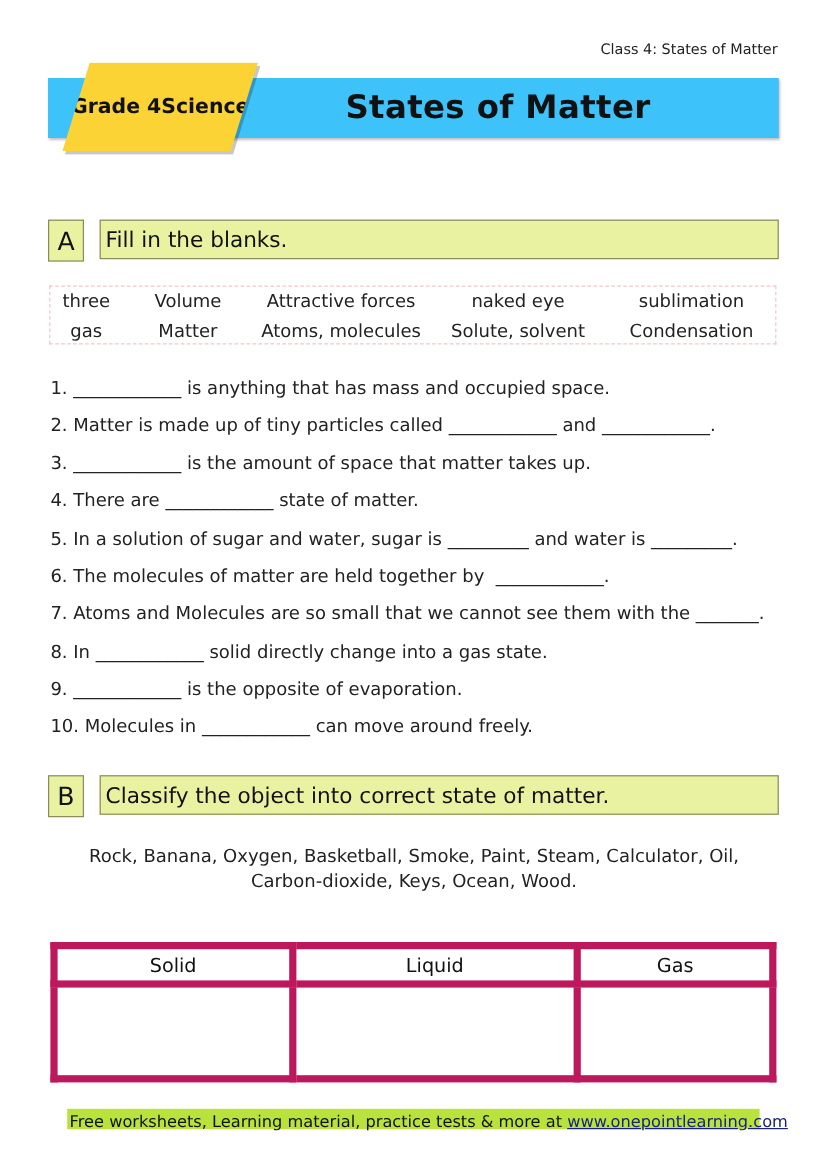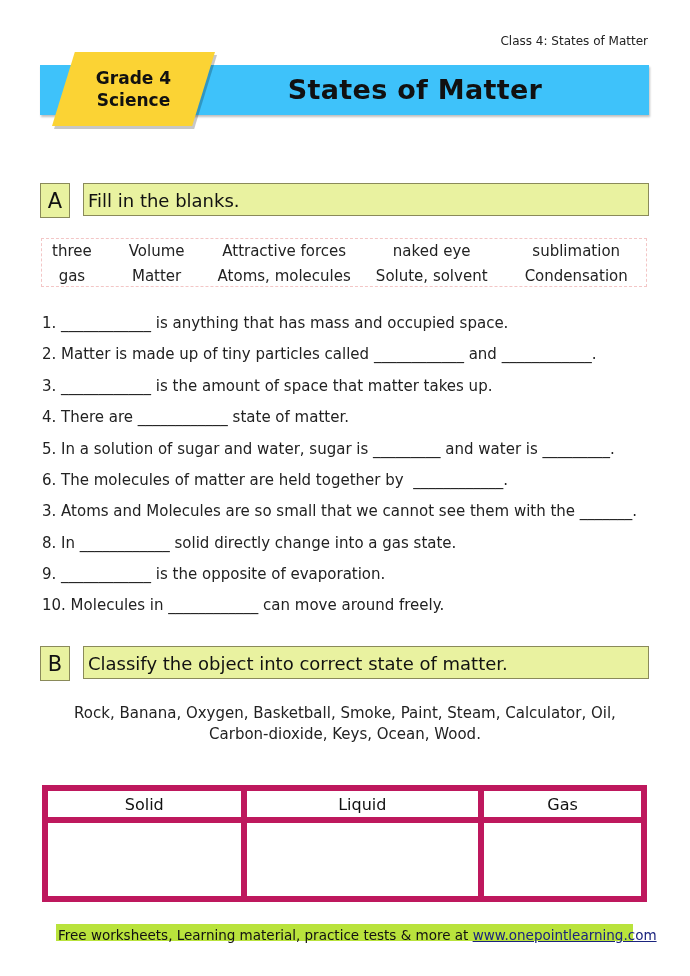--- a/index.html
+++ b/index.html
@@ -7,21 +7,21 @@
          font-family:"DejaVu Sans", sans-serif; color:#222; }
   .abs { position:absolute; }
   .class-label { top:34px; right:42px; font-size:12px; color:#222; }
 
   .blue-bar { left:40px; top:65px; width:609px; height:50px; background:#3ec2fa;
               box-shadow:1px 2px 2px rgba(0,0,0,0.25); }
   .title { left:215px; width:400px; top:65px; height:50px; line-height:50px; text-align:center;
            font-size:27px; font-weight:bold; color:#111; letter-spacing:0.3px; }
   .grade-tag { left:52px; top:52px; width:163px; height:74px; background:#fbd334;
                clip-path:polygon(14% 0, 100% 0, 86% 100%, 0 100%);
-               display:flex; flex-direction:column; justify-content:center; align-items:center;
+               display:flex; justify-content:center; align-items:center;
                font-weight:bold; font-size:17px; line-height:22px; color:#111; }
   .grade-shadow { left:54px; top:55px; width:163px; height:74px; background:rgba(0,0,0,0.22);
                clip-path:polygon(14% 0, 100% 0, 86% 100%, 0 100%); }
 
   .sec-letter { width:28px; height:33px; background:#e9f2a0; border:1px solid #8a8a5a;
                 font-size:21px; display:flex; align-items:center; justify-content:center; color:#111; }
   .sec-title { height:33px; background:#e9f2a0; border:1px solid #8a8a5a;
                font-size:18px; line-height:33px; padding-left:4px; color:#111; box-sizing:border-box; }
 
   .word-bank { left:41px; top:238px; width:606px; height:49px; border:1px dashed #f3c6c6;
@@ -74,21 +74,21 @@
     <span style="width:140px;">Condensation</span>
   </div>
 </div>
 
 <div class="abs q" style="top:314px;">1. ____________ is anything that has mass and occupied space.</div>
 <div class="abs q" style="top:345px;">2. Matter is made up of tiny particles called ____________ and ____________.</div>
 <div class="abs q" style="top:377px;">3. ____________ is the amount of space that matter takes up.</div>
 <div class="abs q" style="top:408px;">4. There are ____________ state of matter.</div>
 <div class="abs q" style="top:440px;">5. In a solution of sugar and water, sugar is _________ and water is _________.</div>
 <div class="abs q" style="top:471px;">6. The molecules of matter are held together by  ____________.</div>
-<div class="abs q" style="top:502px;">3. Atoms and Molecules are so small that we cannot see them with the _______.</div>
+<div class="abs q" style="top:502px;">7. Atoms and Molecules are so small that we cannot see them with the _______.</div>
 <div class="abs q" style="top:534px;">8. In ____________ solid directly change into a gas state.</div>
 <div class="abs q" style="top:565px;">9. ____________ is the opposite of evaporation.</div>
 <div class="abs q" style="top:596px;">10. Molecules in ____________ can move around freely.</div>
 
 <div class="abs sec-letter" style="left:40px; top:646px;">B</div>
 <div class="abs sec-title" style="left:83px; top:646px; width:566px;">Classify the object into correct state of matter.</div>
 
 <div class="abs objects">
   <div>Rock, Banana, Oxygen, Basketball, Smoke, Paint, Steam, Calculator, Oil,</div>
   <div>Carbon-dioxide, Keys, Ocean, Wood.</div>

